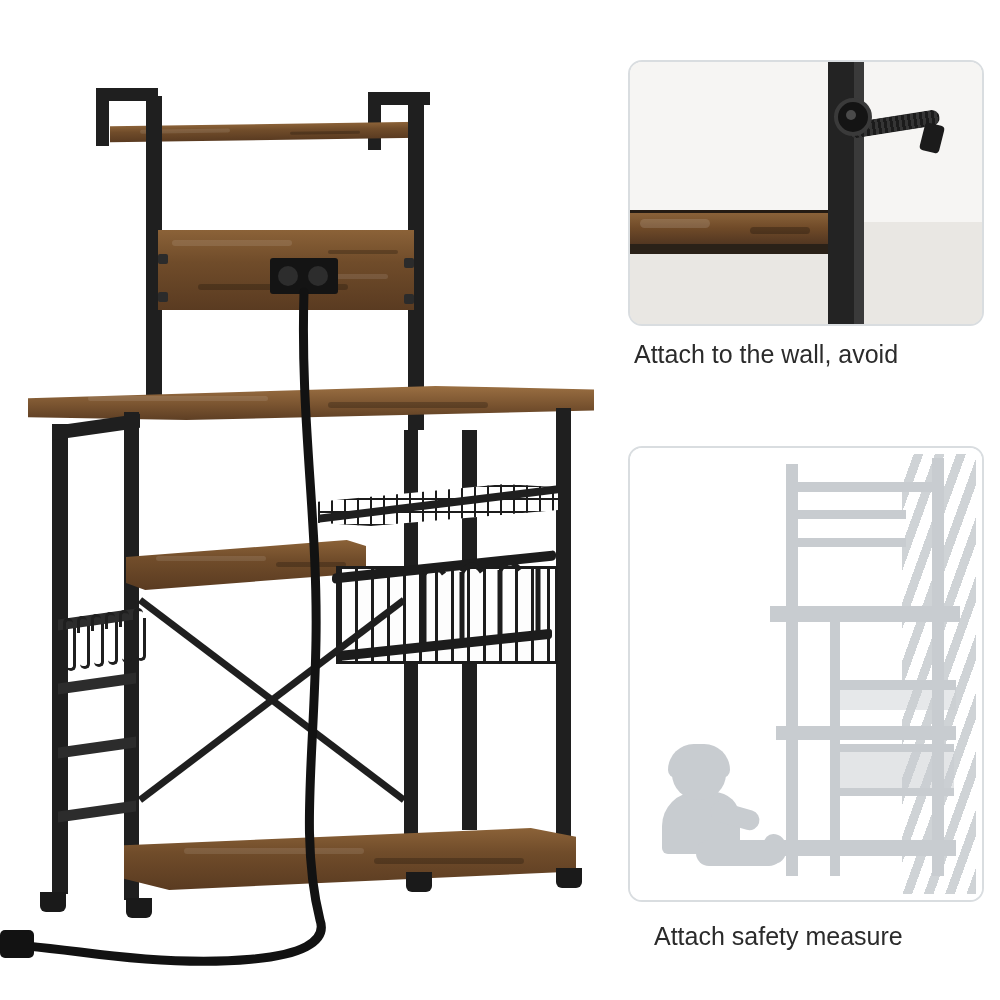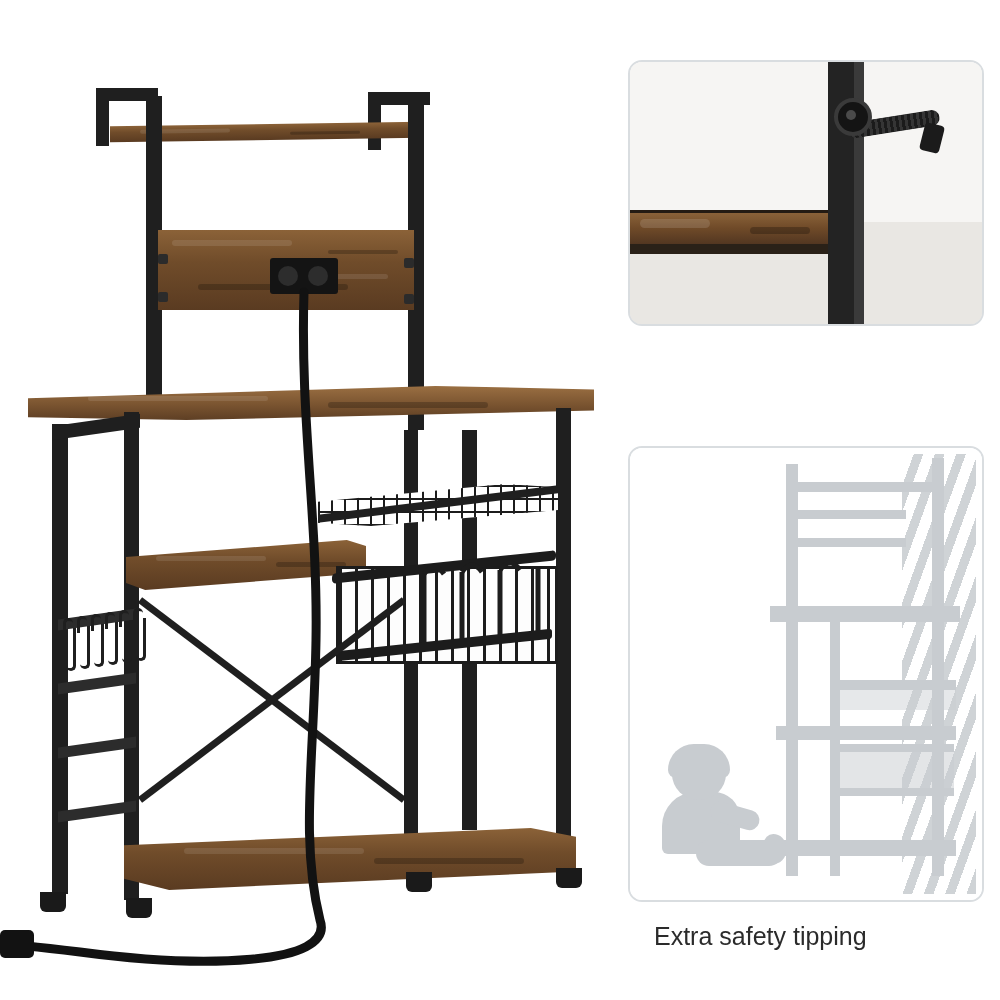--- a/index.html
+++ b/index.html
@@ -178,20 +178,21 @@
     <div class="shelf-edge"></div>
     <div class="wall-post"></div>
     <div class="strap">
       <div class="strap-band"></div>
       <div class="strap-tail"></div>
       <div class="strap-buckle"></div>
     </div>
   </div>
 
   <div class="caption" id="caption-wall">
+    <div>Attach to the wall, avoid</div>
   </div>
 
   <div class="panel" id="panel-safety">
     <div class="sp-bg"></div>
     <div class="hatch"></div>
 
     <div class="sil-shelf">
 
       <div class="sil" style="left:16px;top:6px;width:12px;height:412px;"></div>
       <div class="sil" style="left:162px;top:0px;width:12px;height:418px;"></div>
@@ -218,15 +219,15 @@
     <div class="child">
       <div class="child-body"></div>
       <div class="child-leg"></div>
       <div class="child-foot"></div>
       <div class="child-arm"></div>
       <div class="child-head"></div>
       <div class="child-hair"></div>
     </div>
   </div>
 
-  <div class="caption" id="caption-safety">Extra safety tipping</div>
+  <div class="caption" id="caption-safety">Attach safety measure</div>
 
 </div>
 
 </body></html>

